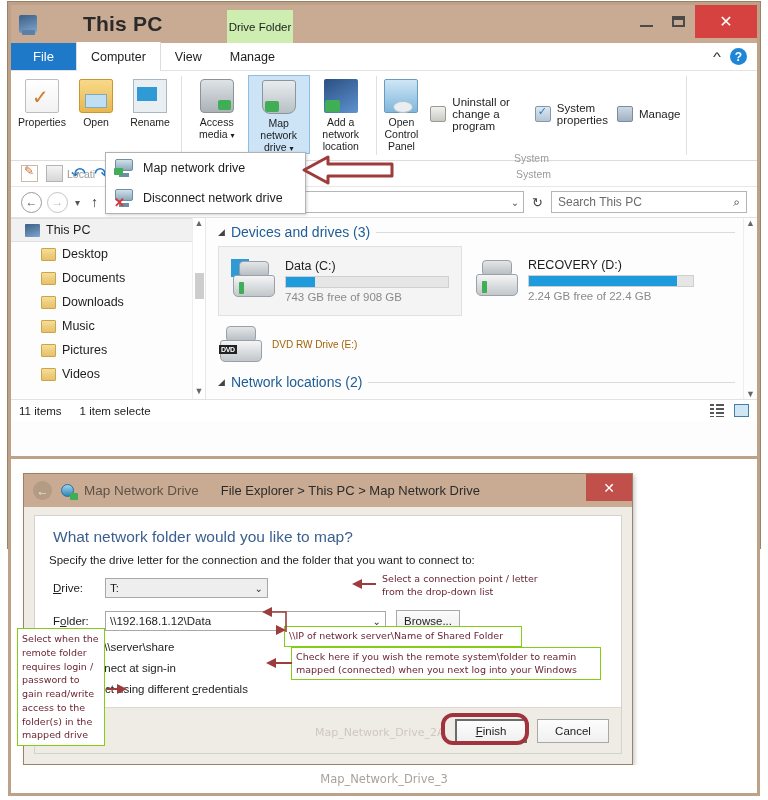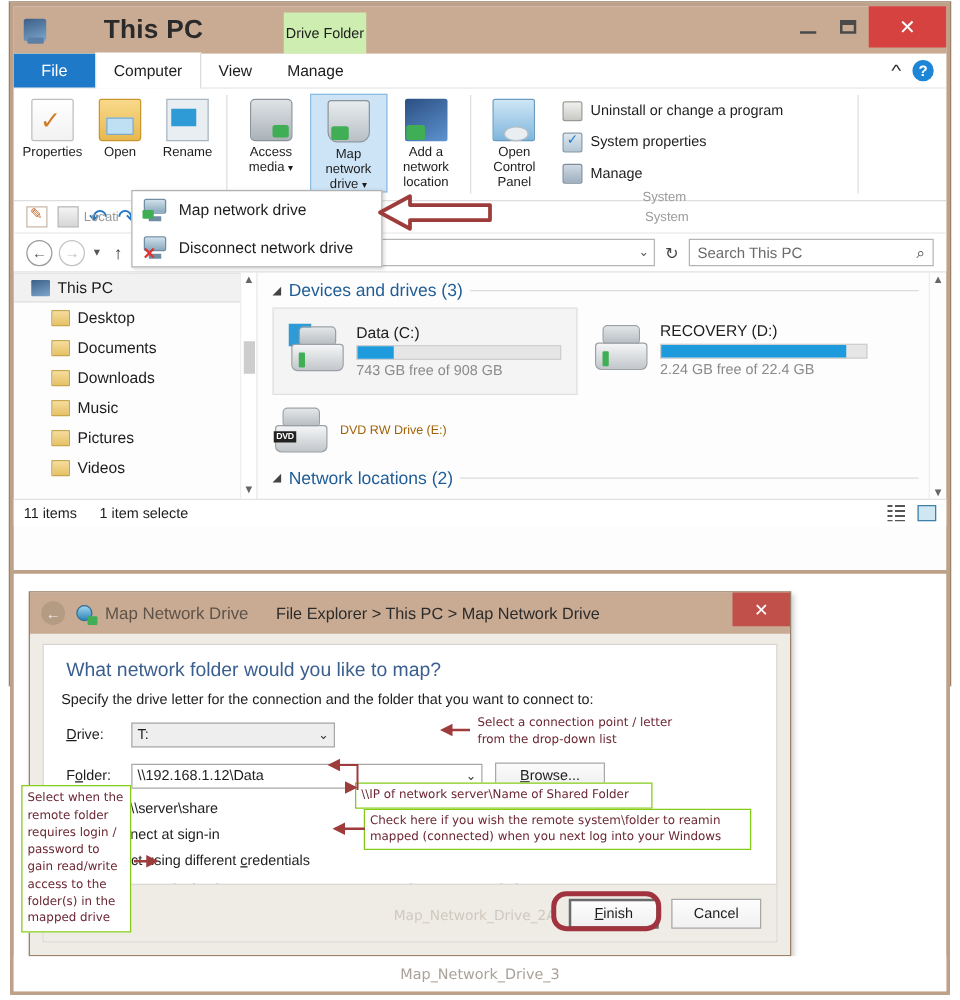--- a/index.html
+++ b/index.html
@@ -221,21 +221,21 @@
               border:1px solid #d6d2cb; }
   .dlg-h1 { font-size:15.5px; color:#3a5f8f; padding:12px 0 0 18px; }
   .dlg-sub { font-size:11.5px; color:#1d1d1d; padding:8px 0 0 14px; }
 
   .frow { display:flex; align-items:center; padding-left:18px; margin-top:12px; }
   .flbl { width:52px; font-size:11.5px; color:#1d1d1d; }
   .combo { width:163px; height:20px; border:1px solid #a8a8a8; background:#eeeeee;
            display:flex; align-items:center; padding:0 4px; font-size:11.5px; color:#1d1d1d;}
   .combo.white { background:#fff; width:281px; }
   .combo .v { margin-left:auto; font-size:10px; color:#333; }
-  .browse { margin-left:10px; width:88px; height:22px; border:1px solid #a8a8a8;
+  .browse { margin-left:10px; width:64px; height:22px; border:1px solid #a8a8a8;
             background:linear-gradient(#fbfbfb,#efefef); font-size:11.5px; color:#1d1d1d;
             display:flex; align-items:center; justify-content:center; }
   .u { text-decoration: underline; }
 
   .example { font-size:11.5px; color:#1d1d1d; padding-left:18px; margin-top:9px; }
   .chkrow { display:flex; align-items:center; gap:6px; padding-left:18px; margin-top:9px;
             font-size:11.5px; color:#1d1d1d; }
   .chk { width:12px; height:12px; border:1px solid #4a4a4a; background:#fff; position:relative; flex:0 0 12px;}
   .chk.on::after{ content:"✓"; position:absolute; left:0px; top:-3px; font-size:12px; color:#111; }
   .weblink { padding-left:18px; margin-top:11px; font-size:11.5px; color:#2a6ba8; text-decoration:underline; }
@@ -334,21 +334,21 @@
       </div>
 
       <div class="gsep"></div>
 
       <div class="rgroup" style="flex:1">
         <div class="gitems">
           <div class="btn-lg wide">
             <div class="ico ico-ctrl"></div>
             <span>Open Control<br>Panel</span>
           </div>
-          <div style="display:flex; flex-direction:column; justify-content:center; gap:5px; margin-left:6px;">
+          <div style="display:flex; justify-content:center; gap:5px; margin-left:6px;">
             <div class="btn-sm">
               <div class="ico-sm uninstall"></div>
               <span>Uninstall or change a program</span>
             </div>
             <div class="btn-sm">
               <div class="ico-sm sysprops"></div>
               <span>System properties</span>
             </div>
             <div class="btn-sm">
               <div class="ico-sm manage"></div>

